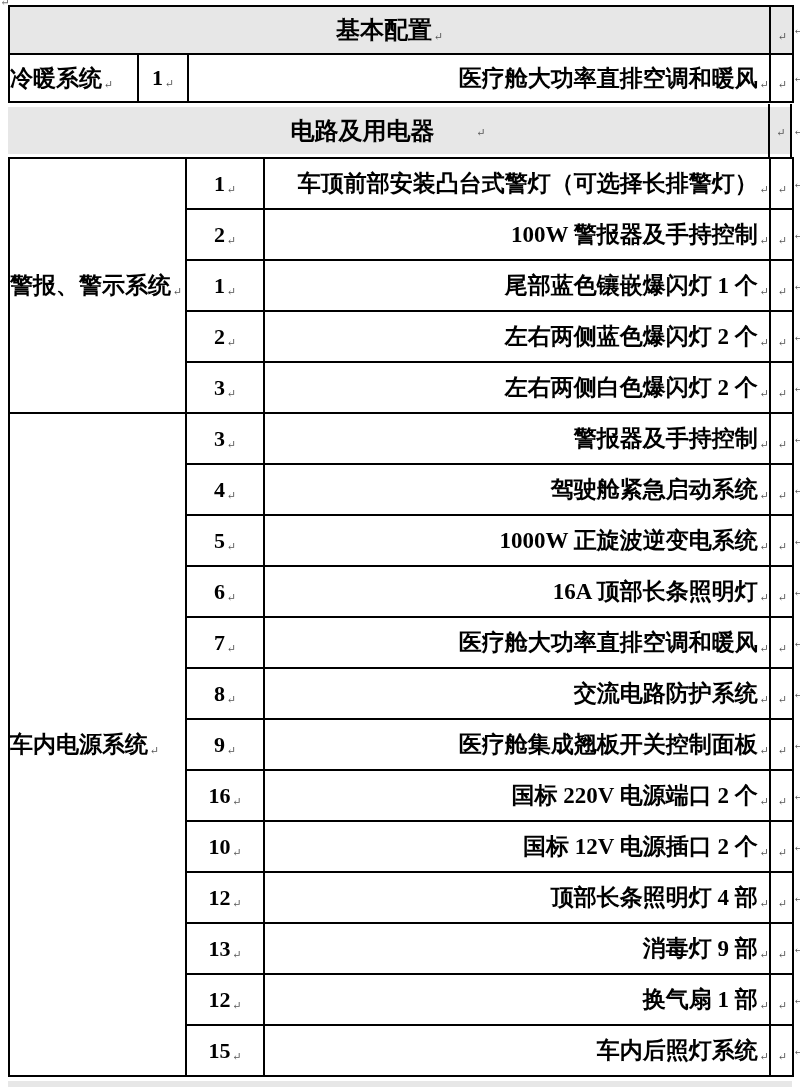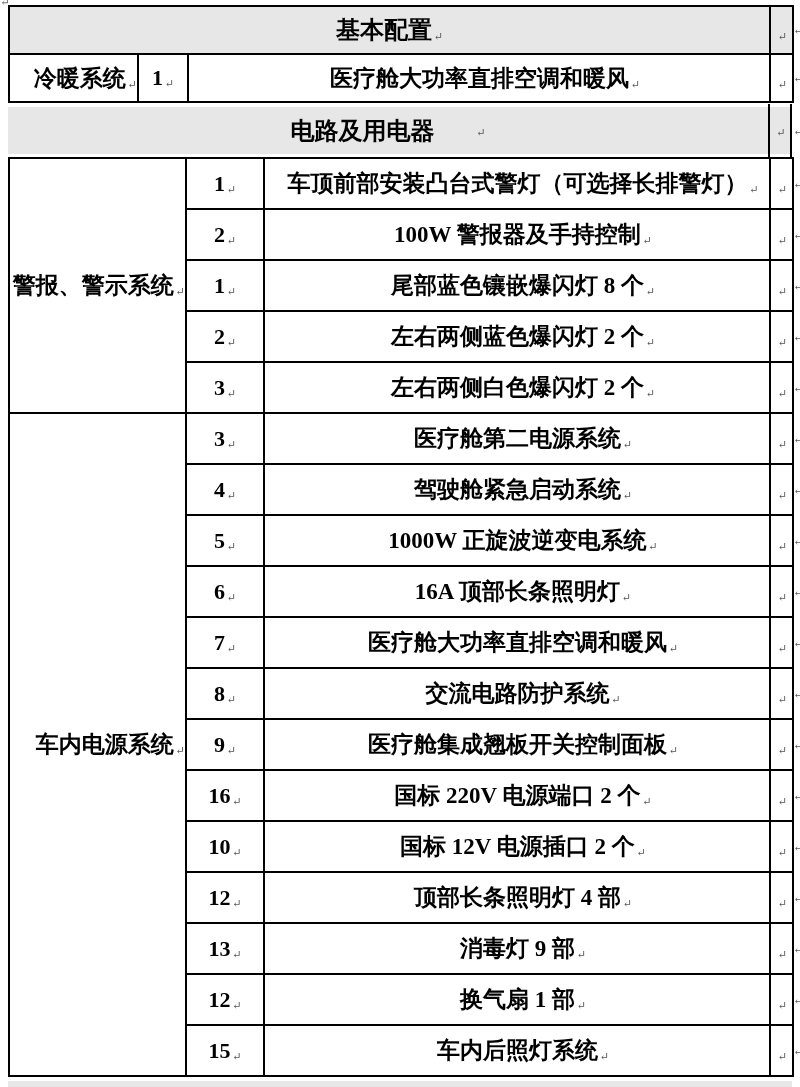--- a/index.html
+++ b/index.html
@@ -6,23 +6,23 @@
   .page{position:relative;width:800px;height:1087px;background:#fff;overflow:hidden;
         font-family:"Liberation Serif","DejaVu Serif",serif;font-weight:bold;color:#000;}
   table.tbl{position:absolute;border-collapse:collapse;table-layout:fixed;width:784px;}
   .tbl td{border:2px solid #000;padding:0;font-size:23px;line-height:1;vertical-align:middle;
           white-space:nowrap;overflow:visible;}
   #tableA{left:8px;top:5px;}
   #tableA td{height:46px;}
   #tableC{left:8px;top:157px;}
   #tableC td{height:49px;}
   td.gray{background:#e7e7e7;text-align:center;font-size:24px;margin-top:32px;}
-  td.c{text-align:right;margin-left:32px;}
+  td.c{text-align:left;margin-left:32px;}
   td.n{text-align:center;font-size:22px;}
-  td.d{text-align:center;padding-left:12px;}
+  td.d{text-align:right;padding-left:12px;}
   td.m{text-align:center;position:relative;}
   .k{font-size:11px;color:#555;font-weight:normal;margin-left:2px;position:relative;top:2px;}
   .o{position:absolute;right:-11px;top:50%;transform:translateY(-50%);margin:0;}
   
   #band{position:absolute;left:8px;top:104px;width:784px;height:53px;background:#fff;}
   #band .fill{position:absolute;left:0;top:3px;width:784px;height:47px;background:#e7e7e7;}
   #band .sep{position:absolute;left:760px;top:0;width:2px;height:53px;background:#000;}
   #band .redge{position:absolute;left:782px;top:0;width:2px;height:53px;background:#000;}
   #band .label{position:absolute;left:0;top:0;width:760px;height:100%;display:flex;
                align-items:center;justify-content:center;font-size:24px;white-space:nowrap;gap:40px;}
@@ -86,37 +86,37 @@
       <td class="d"><span>车顶前部安装凸台式警灯（可选择长排警灯）</span><span class="k">↵</span></td>
       <td class="m"><span class="k">↵</span><span class="k o">↵</span></td>
     </tr>
     <tr>
       <td class="n"><span>2</span><span class="k">↵</span></td>
       <td class="d"><span>100W 警报器及手持控制</span><span class="k">↵</span></td>
       <td class="m"><span class="k">↵</span><span class="k o">↵</span></td>
     </tr>
     <tr>
       <td class="n"><span>1</span><span class="k">↵</span></td>
-      <td class="d"><span>尾部蓝色镶嵌爆闪灯 8 个</span><span class="k">↵</span></td>
+      <td class="d"><span>尾部蓝色镶嵌爆闪灯 1 个</span><span class="k">↵</span></td>
       <td class="m"><span class="k">↵</span><span class="k o">↵</span></td>
     </tr>
     <tr>
       <td class="n"><span>2</span><span class="k">↵</span></td>
       <td class="d"><span>左右两侧蓝色爆闪灯 2 个</span><span class="k">↵</span></td>
       <td class="m"><span class="k">↵</span><span class="k o">↵</span></td>
     </tr>
     <tr>
       <td class="n"><span>3</span><span class="k">↵</span></td>
       <td class="d"><span>左右两侧白色爆闪灯 2 个</span><span class="k">↵</span></td>
       <td class="m"><span class="k">↵</span><span class="k o">↵</span></td>
     </tr>
     <tr>
       <td class="c" rowspan="13"><span>车内电源系统</span><span class="k">↵</span></td>
       <td class="n"><span>3</span><span class="k">↵</span></td>
-      <td class="d"><span>医疗舱第二电源系统</span><span class="k">↵</span></td>
+      <td class="d"><span>警报器及手持控制</span><span class="k">↵</span></td>
       <td class="m"><span class="k">↵</span><span class="k o">↵</span></td>
     </tr>
     <tr>
       <td class="n"><span>4</span><span class="k">↵</span></td>
       <td class="d"><span>驾驶舱紧急启动系统</span><span class="k">↵</span></td>
       <td class="m"><span class="k">↵</span><span class="k o">↵</span></td>
     </tr>
     <tr>
       <td class="n"><span>5</span><span class="k">↵</span></td>
       <td class="d"><span>1000W 正旋波逆变电系统</span><span class="k">↵</span></td>

